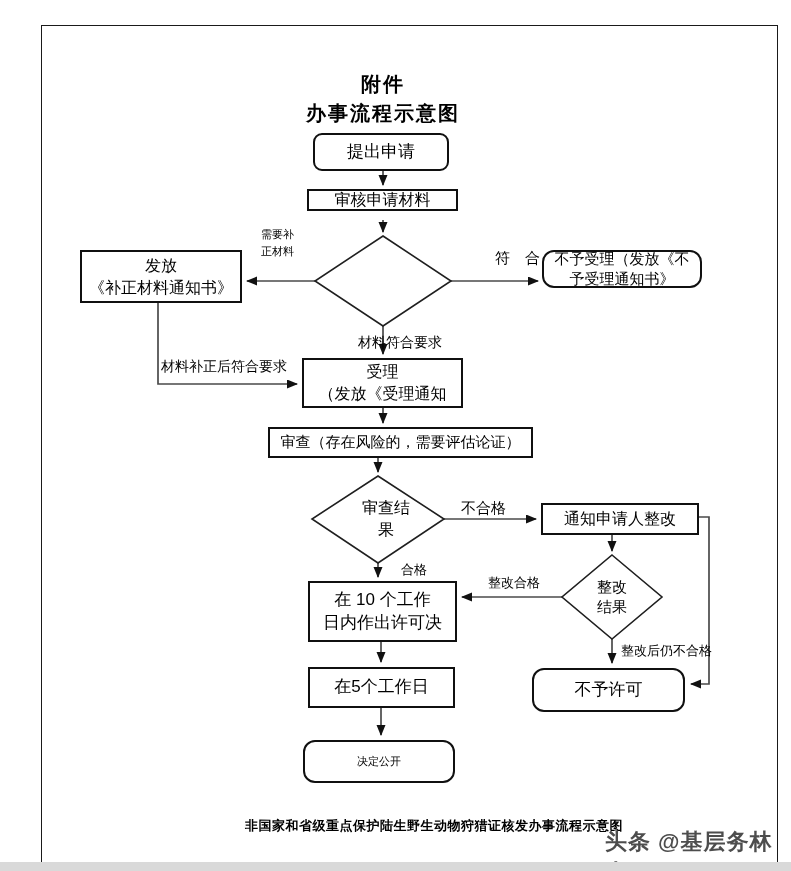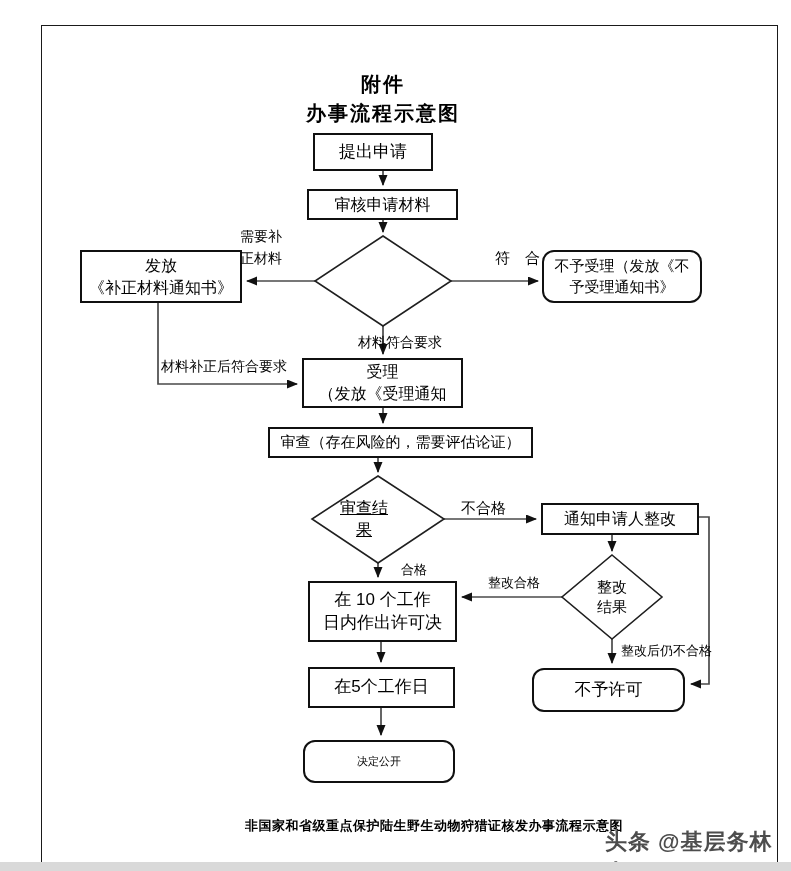--- a/index.html
+++ b/index.html
@@ -101,54 +101,54 @@
     <g fill="#ffffff" stroke="#1f1f1f" stroke-width="1.6">
       <polygon points="383,236 451,281 383,326 315,281"></polygon>
       <polygon points="378,476 444,519 378,563 312,519"></polygon>
       <polygon points="612,555 662,597 612,639 562,597"></polygon>
     </g>
   </svg>
 
   <div class="title-line" style="top:71px">附件</div>
   <div class="title-line" style="top:100px">办事流程示意图</div>
 
-  <div class="node rounded" style="left:313px; top:133px; width:120px; height:38px; font-size:17px; border-radius:0;">提出申请</div>
+  <div class="node rounded" style="left:313px; top:133px; width:136px; height:38px; font-size:17px; border-radius:9px;">提出申请</div>
 
-  <div class="node rect" style="left:307px; top:189px; width:151px; height:31px;">审核申请材料</div>
+  <div class="node rect" style="left:307px; top:189px; width:151px; height:22px;">审核申请材料</div>
 
 
   <div class="node rect" style="left:80px; top:250px; width:162px; height:53px;">发放
 《补正材料通知书》</div>
 
-  <div class="node rounded" style="left:542px; top:250px; width:160px; height:53px; font-size:15px; border-radius:12px;">不予受理（发放《不
+  <div class="node rounded" style="left:542px; top:250px; width:160px; height:38px; font-size:15px; border-radius:12px;">不予受理（发放《不
 予受理通知书》</div>
 
   <div class="node rect" style="left:302px; top:358px; width:161px; height:50px;">受理
 （发放《受理通知</div>
 
   <div class="node rect" style="left:268px; top:427px; width:265px; height:31px; font-size:15px;">审查（存在风险的，需要评估论证）</div>
 
-  <div class="node diamond-label" style="left:311px; top:496px; width:106px; height:46px;text-decoration:underline;">审查结
+  <div class="node diamond-label" style="left:333px; top:496px; width:106px; height:46px;">审查结
 果</div>
 
   <div class="node rect" style="left:541px; top:503px; width:158px; height:32px;">通知申请人整改</div>
 
   <div class="node diamond-label" style="left:577px; top:574px; width:70px; height:46px; font-size:15px;">整改
 结果</div>
 
   <div class="node rect" style="left:308px; top:581px; width:149px; height:61px; font-size:17px;">在 10 个工作
 日内作出许可决</div>
 
   <div class="node rect" style="left:308px; top:667px; width:147px; height:41px; font-size:17px;">在5个工作日</div>
 
   <div class="node rounded" style="left:303px; top:740px; width:152px; height:43px; font-size:11px; border-radius:12px;">决定公开</div>
 
   <div class="node rounded" style="left:532px; top:668px; width:153px; height:44px; font-size:17px; border-radius:12px;">不予许可</div>
 
-  <div class="edge-label" style="left:240px; top:226px; font-size:14px;">需要补
+  <div class="edge-label" style="left:261px; top:226px; font-size:11px;">需要补
 正材料</div>
 
   <div class="edge-label" style="left:495px; top:246px; font-size:15px;">符　合</div>
 
   <div class="edge-label" style="left:338px; top:332px;margin-left:20px;">材料符合要求</div>
 
   <div class="edge-label" style="left:161px; top:356px;">材料补正后符合要求</div>
 
   <div class="edge-label" style="left:461px; top:496px; font-size:15px;">不合格</div>
 

